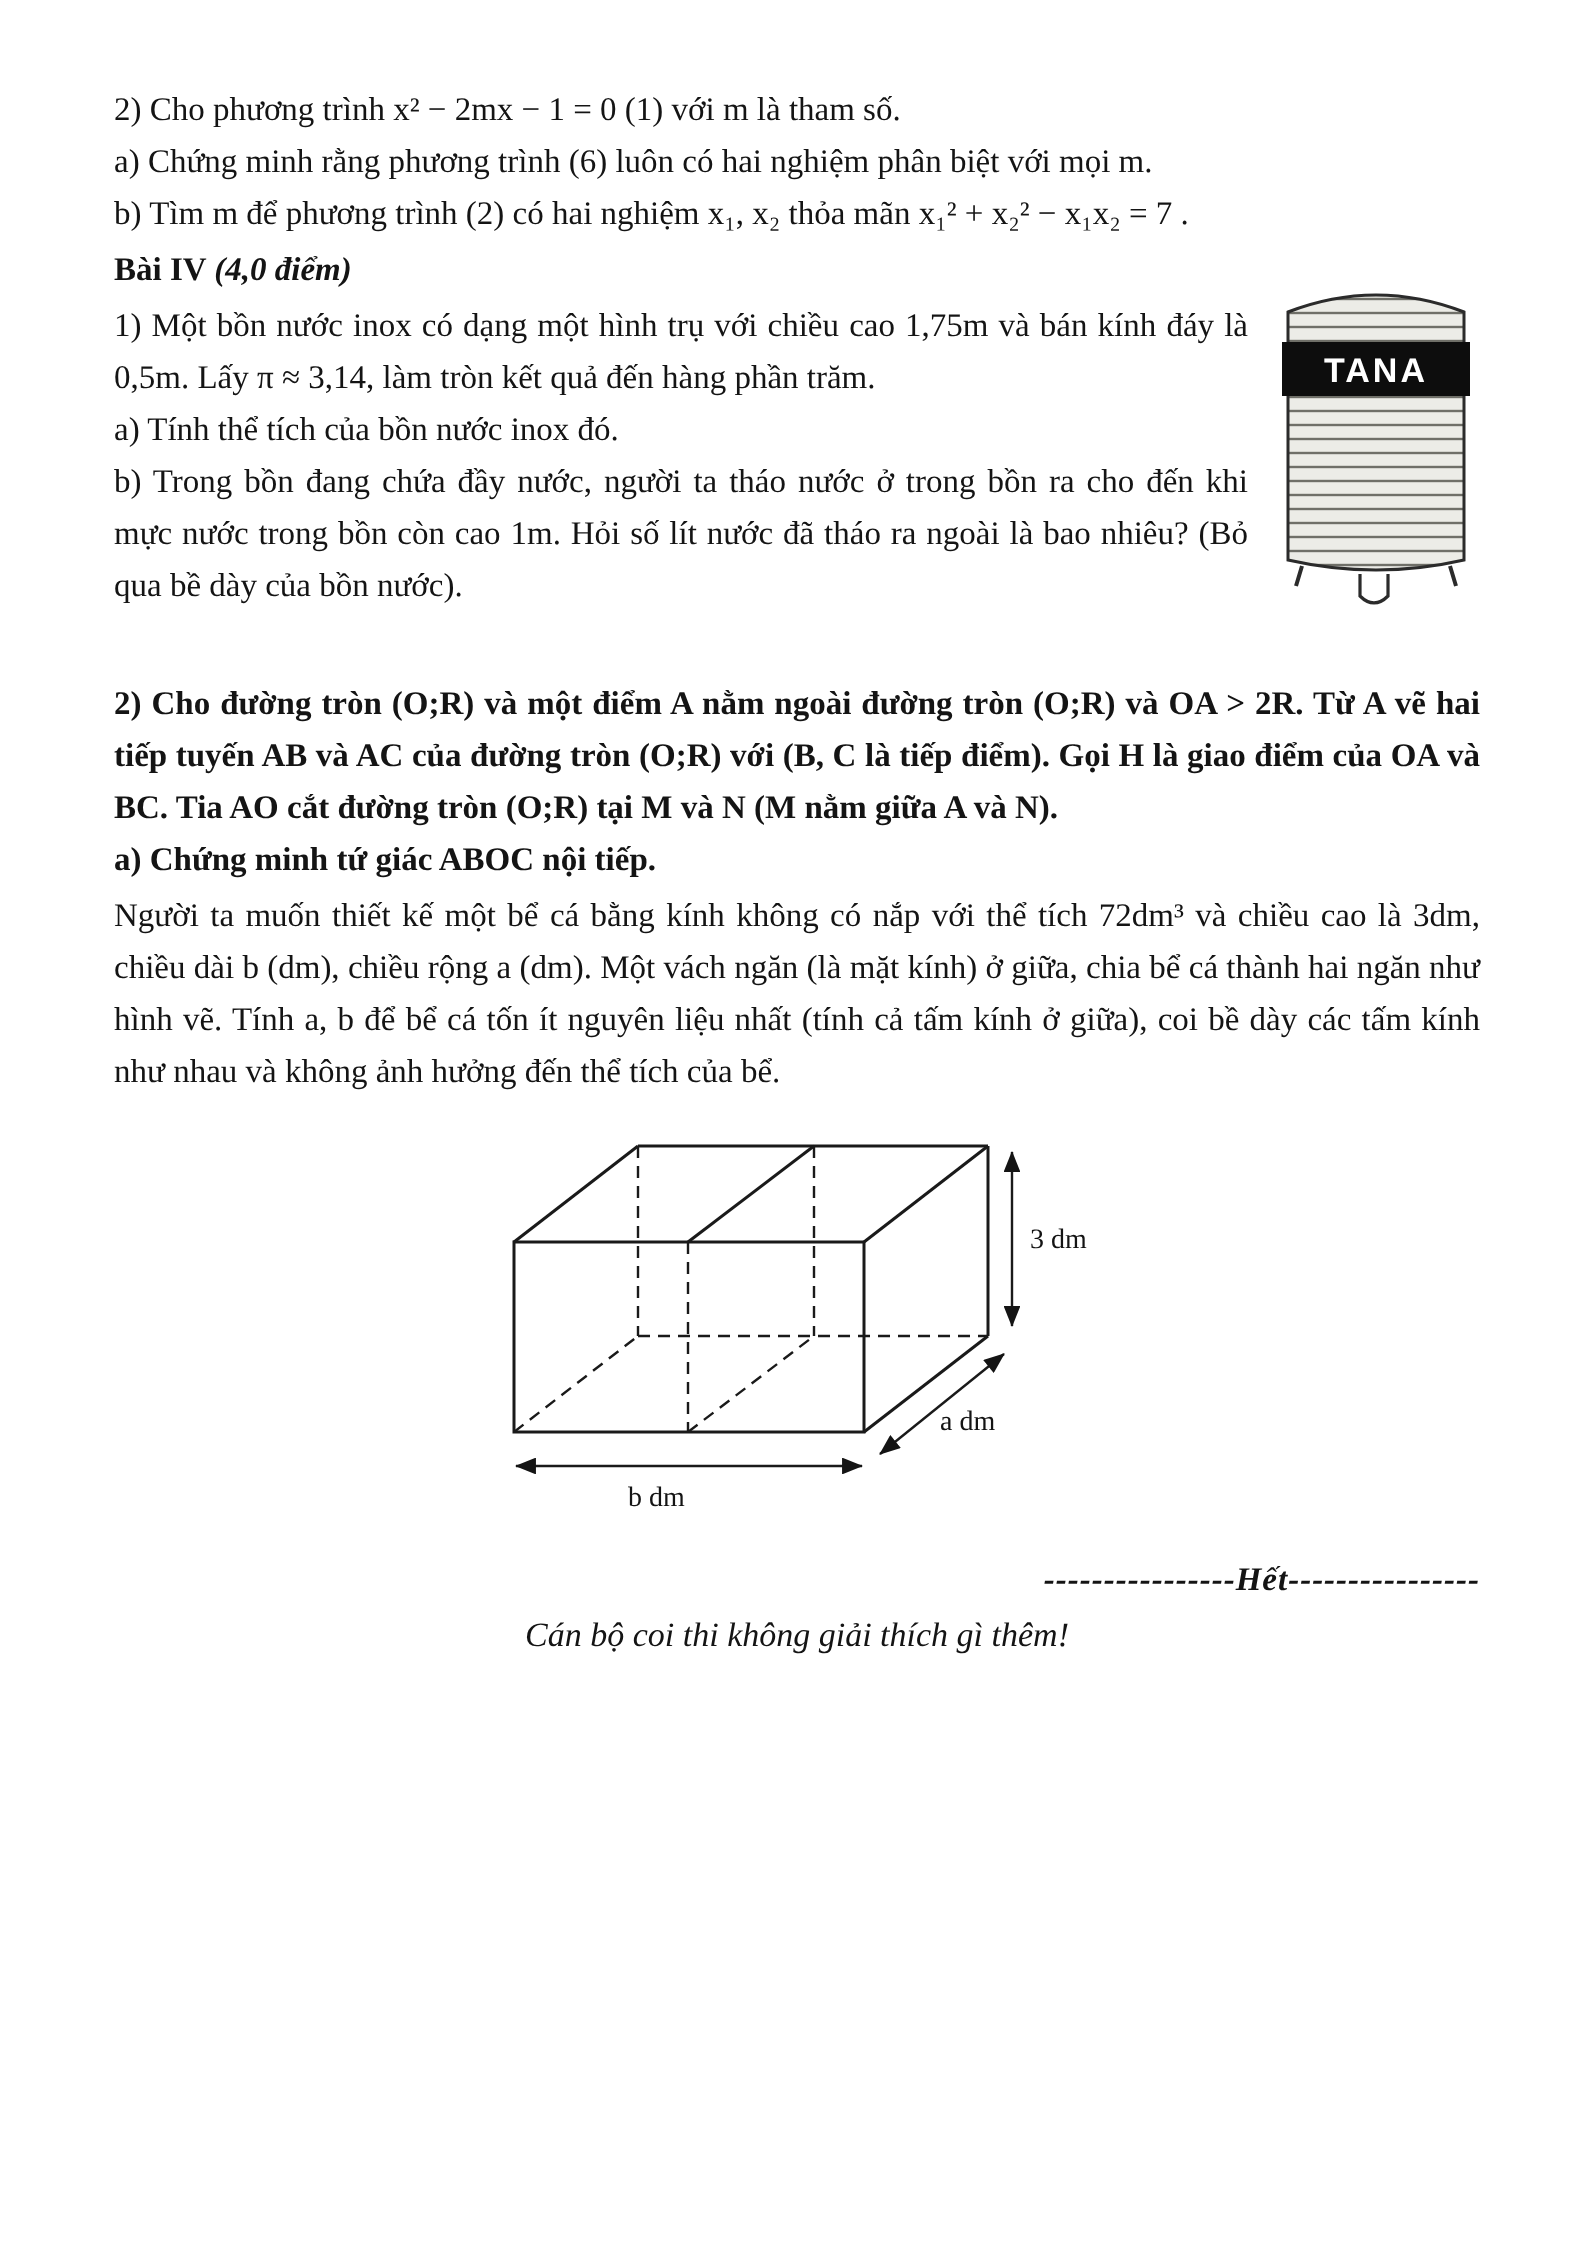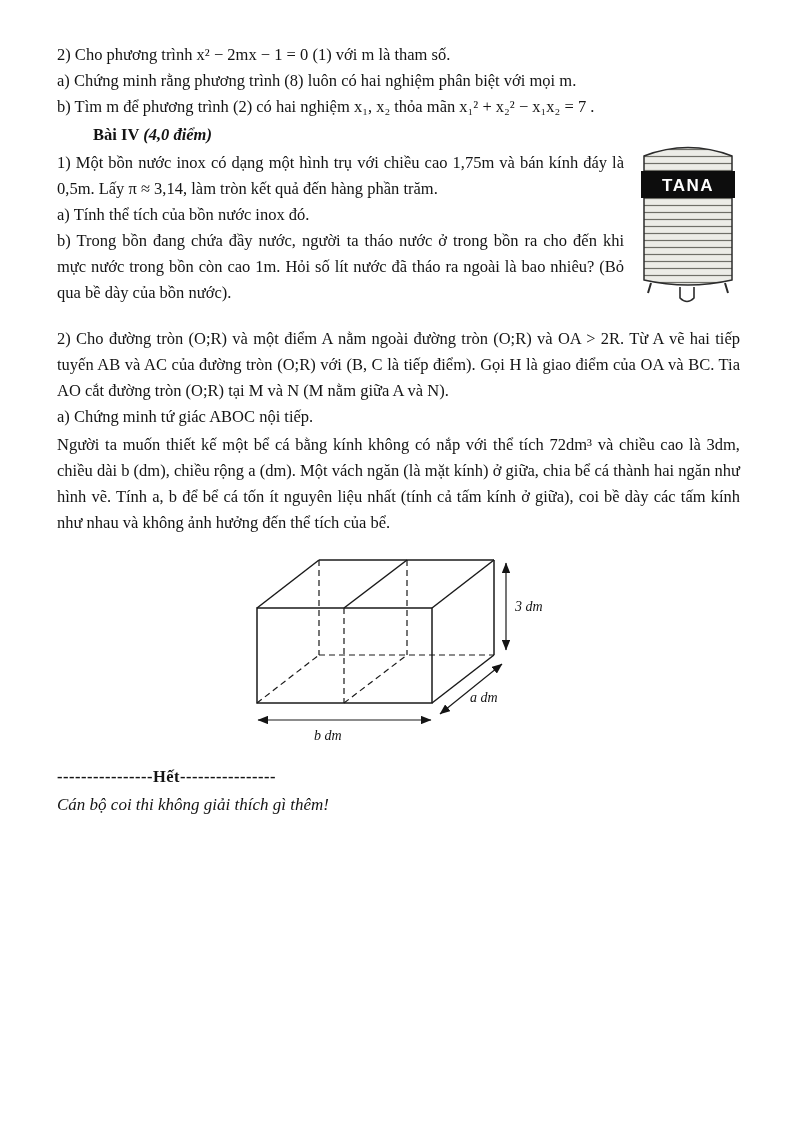--- a/index.html
+++ b/index.html
@@ -10,58 +10,58 @@
     margin: 0 auto;
     background: #ffffff;
     color: #141414;
     font-family: "Liberation Serif", "DejaVu Serif", serif;
     font-size: 16.5px;
     line-height: 26px;
     overflow: hidden;
   }
   .content { padding: 40px 54px 0 57px; }
   .para { text-align: justify; }
-  .heading { font-weight: bold; margin-left: 36px; }
+  .heading { font-weight: bold; }
   .heading .pts { font-style: italic; }
   .with-tank::after { content: ""; display: block; clear: both; }
   .tank-fig {
     float: right;
     width: 104px;
     margin: -16px 0 4px 12px;
     text-align: center;
   }
   .sect { margin-top: 2px; }
   .figure-wrap {
     width: 310px;
     margin: 14px auto 0 auto;
-    font-style: italic;
   }
   .het {
-    text-align: left;
+    text-align: right;
     font-weight: bold;
+    font-style: italic;
     margin-top: 8px;
     letter-spacing: 0.5px;
   }
   .note {
-    text-align: left;
+    text-align: center;
     font-style: italic;
     font-size: 17px;
     margin-top: 2px;
   }
   svg text { font-family: "Liberation Serif", "DejaVu Serif", serif; }
 </style>
 </head>
 <body>
 
 <div class="page">
   <div class="content">
 
     <div class="para sect">
       <div>2) Cho phương trình  x² − 2mx − 1 = 0  (1) với  m  là tham số.</div>
-      <div>a) Chứng minh rằng phương trình (8) luôn có hai nghiệm phân biệt với mọi m.</div>
+      <div>a) Chứng minh rằng phương trình (6) luôn có hai nghiệm phân biệt với mọi m.</div>
       <div>b) Tìm  m  để phương trình (2) có hai nghiệm  x₁, x₂  thỏa mãn x₁² + x₂² − x₁x₂ = 7 .</div>
     </div>
 
     <div class="heading sect">
       <span>Bài IV</span>
       <span class="pts">(4,0 điểm)</span>
     </div>
 
     <div class="with-tank sect">
       <div class="tank-fig">
@@ -77,21 +77,21 @@
           <text x="52" y="57" text-anchor="middle" font-size="17" font-weight="bold" fill="#ffffff" letter-spacing="1.5" style="font-family:'Liberation Sans',sans-serif;">TANA</text>
           <path d="M15,149 L12,159 M89,149 L92,159" stroke="#2b2b2b" stroke-width="2" fill="none"></path>
           <path d="M44,153 L44,164 Q51,171 58,164 L58,153" fill="none" stroke="#2b2b2b" stroke-width="1.6"></path>
         </svg>
       </div>
       <div class="para">1) Một bồn nước inox có dạng một hình trụ với chiều cao 1,75m và bán kính đáy là 0,5m. Lấy  π ≈ 3,14, làm tròn kết quả đến hàng phần trăm.</div>
       <div>a) Tính thể tích của bồn nước inox đó.</div>
       <div class="para">b) Trong bồn đang chứa đầy nước, người ta tháo nước ở trong bồn ra cho đến khi mực nước trong bồn còn cao 1m. Hỏi số lít nước đã tháo ra ngoài là bao nhiêu? (Bỏ qua bề dày của bồn nước).</div>
     </div>
 
-    <div class="para sect" style="margin-top:8px;">
+    <div class="para sect" style="margin-top:21px;font-weight:bold;">
       <div>2) Cho đường tròn (O;R) và một điểm A nằm ngoài đường tròn (O;R) và OA &gt; 2R. Từ A vẽ hai tiếp tuyến AB và AC của đường tròn (O;R) với (B, C là tiếp điểm). Gọi H là giao điểm của OA và BC. Tia AO cắt đường tròn (O;R) tại M và N (M nằm giữa A và N).</div>
       <div>a) Chứng minh tứ giác ABOC nội tiếp.</div>
     </div>
 
 
     <div class="para sect">Người ta muốn thiết kế một bể cá bằng kính không có nắp với thể tích 72dm³ và chiều cao là 3dm, chiều dài b (dm), chiều rộng a (dm). Một vách ngăn (là mặt kính) ở giữa, chia bể cá thành hai ngăn như hình vẽ. Tính a, b để bể cá tốn ít nguyên liệu nhất (tính cả tấm kính ở giữa), coi bề dày các tấm kính như nhau và không ảnh hưởng đến thể tích của bể.</div>
 
     <div class="figure-wrap">
       <svg width="310" height="198" viewBox="0 0 310 198">
         <defs>

